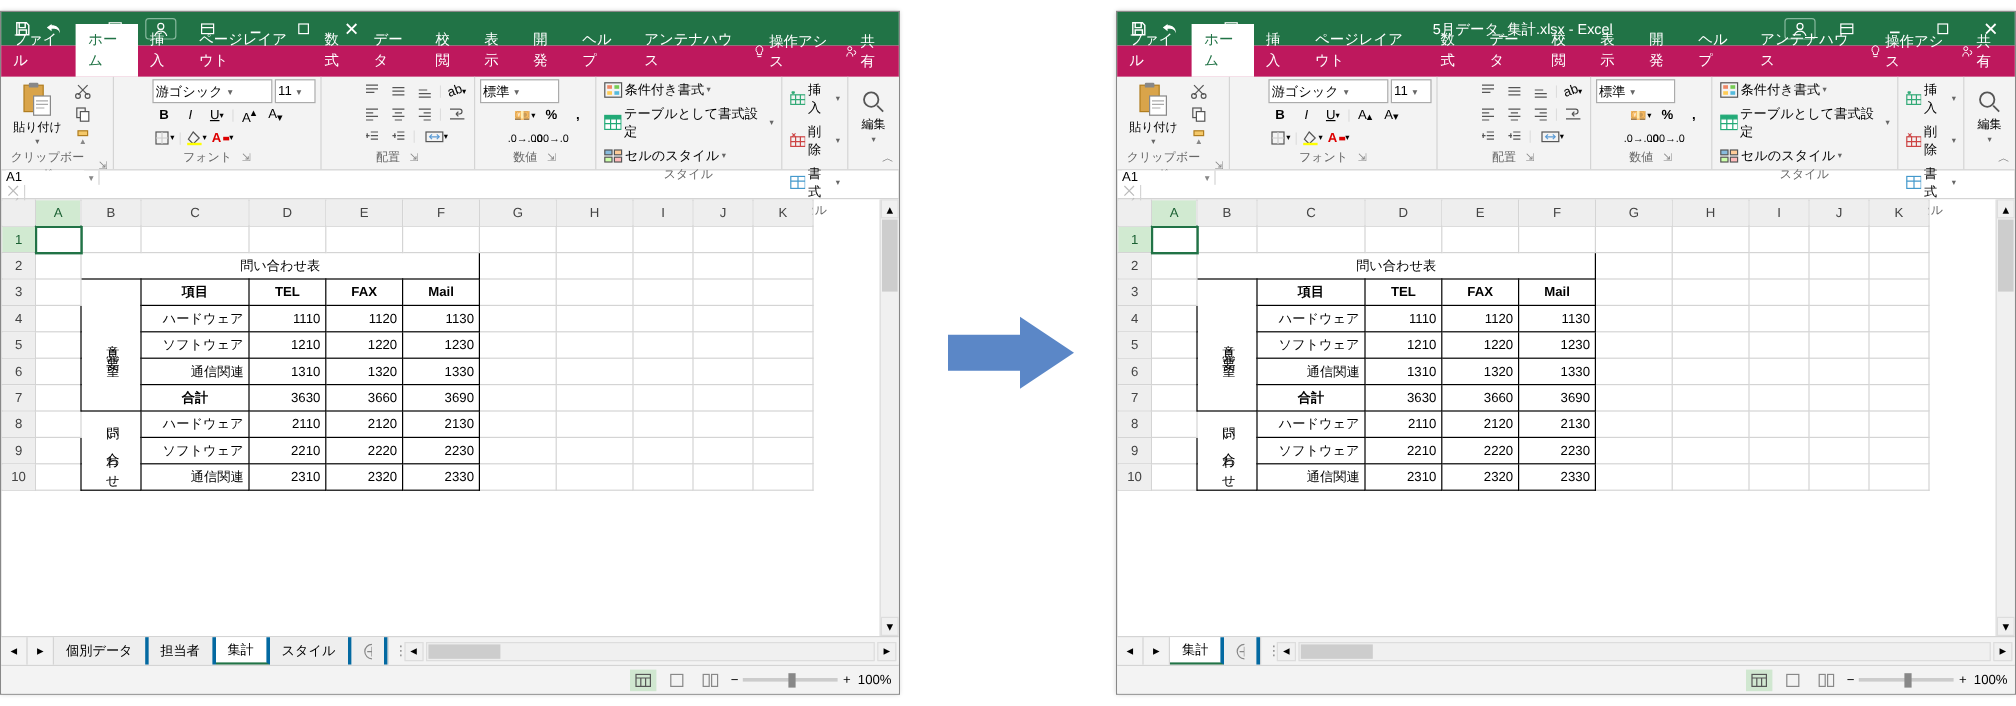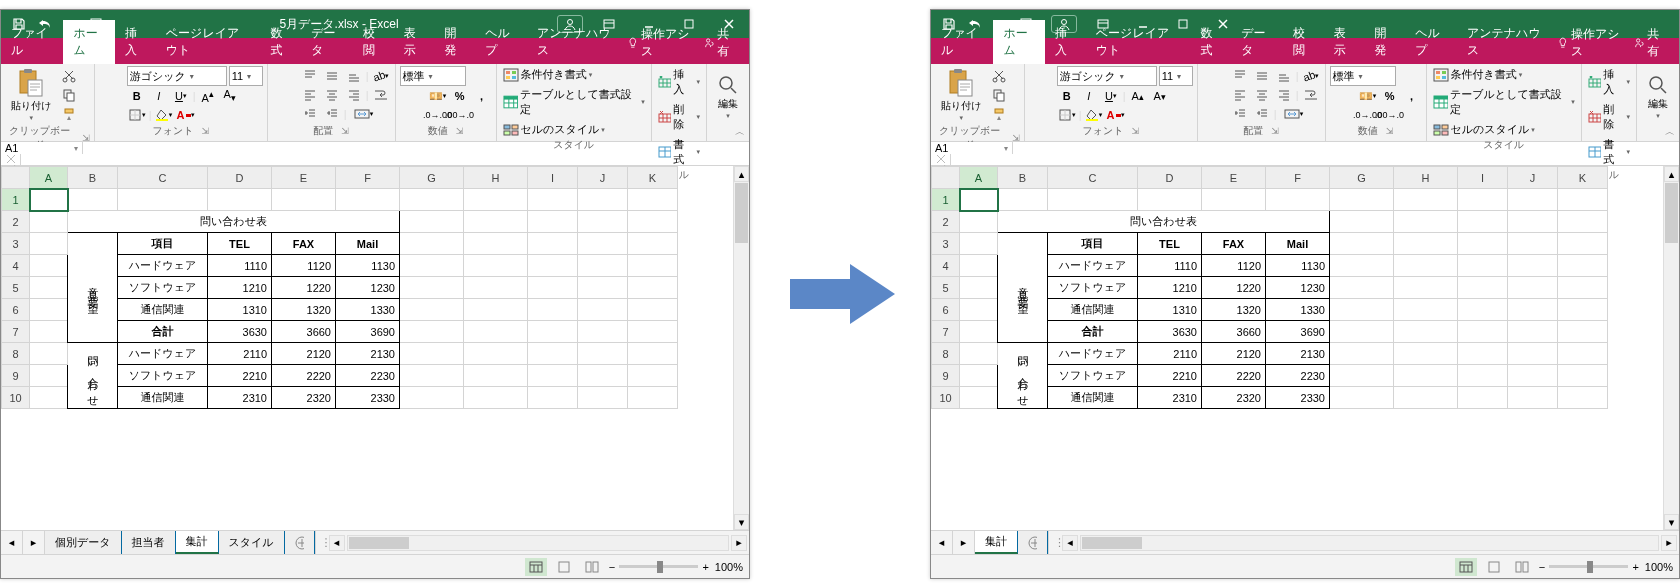--- a/index.html
+++ b/index.html
@@ -111,28 +111,28 @@
 table.sheet th.rowh { width:28px; text-align:center;}
 table.sheet td { background:#fff; }
 .corner { width:28px; height:20px; background:#eee; border:1px solid #d4d4d4;}
 
 td.sel { outline:2px solid #217346; outline-offset:-1px;}
 
 .dtbl-title { background:#c5e0f3; text-align:center; font-weight:normal; border:1px solid #000 !important;}
 .dtbl-h { background:#c5e0f3; text-align:center; border:1px solid #000 !important; font-weight:bold;}
 .dtbl-sh { background:#a6c8e4; text-align:center; border:1px solid #000 !important; font-weight:bold;}
 .dtbl-v { background:#c5e0f3; text-align:center; border:1px solid #000 !important; writing-mode: vertical-rl; letter-spacing:4px;}
-.dtbl-c { border:1px solid #000 !important; padding:0 4px !important; text-align:center;margin-top:44px;}
+.dtbl-c { border:1px solid #000 !important; padding:0 4px !important; text-align:right;margin-top:44px;}
 .dtbl-n { border:1px solid #000 !important; padding:0 4px !important; text-align:right;}
 
 .sheettabs {
   height:24px; border-top:1px solid #d4d4d4; display:flex; align-items:stretch; background:#f3f3f3;
 }
 .sheettabs .navbtn { width:22px; display:flex; align-items:center; justify-content:center; border-right:1px solid #d4d4d4; cursor:pointer;}
-.stab { padding:3px 10px; border-right:1px solid #0369a1; background:#eee; cursor:pointer; display:flex; align-items:center; font-size:11px;}
+.stab { padding:3px 10px; border-right:3px solid #0369a1; background:#eee; cursor:pointer; display:flex; align-items:center; font-size:11px;}
 .stab.active { background:#fff; border-bottom:2px solid #217346; }
 .stab.add { width:30px; justify-content:center;}
 .sheettabs .hscroll { flex:1; display:flex; align-items:center; justify-content:flex-end; padding:0 2px; gap:0;}
 .scrollbar-h { flex:1; height:16px; background:#f0f0f0; border:1px solid #ddd; margin:0 2px; display:flex; align-items:center; position:relative;}
 .scrollbar-h .thumb { position:absolute; left:1px; width:60px; height:12px; background:#cdcdcd;}
 .sbtn { width:16px; height:16px; border:1px solid #ddd; display:flex; align-items:center; justify-content:center; background:#f0f0f0;}
 
 .status {
   height:24px; background:#f3f3f3; border-top:1px solid #d4d4d4; display:flex; align-items:center; justify-content:flex-end; padding:0 6px; gap:6px; font-size:11px;
 }
@@ -178,21 +178,20 @@
           </svg>
       </div>
       <div class="qat-item">
         <svg width="14" height="14" viewBox="0 0 14 14">
             <rect x="1" y="2" width="10" height="8" fill="none" stroke="#fff"></rect>
             <path d="M3 5h6M3 7h6" stroke="#fff"></path>
           </svg>
       </div>
       <span style="font-size:8px;color:#cfe;">▾</span>
     </div>
-    <div class="title">5月データ.xlsx - Excel</div>
     <div class="account">
       <svg width="14" height="12" viewBox="0 0 14 12">
           <circle cx="7" cy="4" r="2.5" fill="none" stroke="#fff"></circle>
           <path d="M2 12c1-3 3-4 5-4s4 1 5 4" fill="none" stroke="#fff"></path>
         </svg>
     </div>
     <div class="wctrls">
       <div class="wbtn">
           <svg width="14" height="12" viewBox="0 0 14 12">
             <rect x="2" y="2" width="10" height="8" stroke="#fff" fill="none"></rect>
@@ -815,20 +814,21 @@
           </svg>
         </div>
       <div class="qat-item">
           <svg width="14" height="14" viewBox="0 0 14 14">
             <rect x="1" y="2" width="10" height="8" fill="none" stroke="#fff"></rect>
             <path d="M3 5h6M3 7h6" stroke="#fff"></path>
           </svg>
         </div>
       <span style="font-size:8px;color:#cfe;">▾</span>
     </div>
+    <div class="title">5月データ_集計.xlsx - Excel</div>
     <div class="account">
         <svg width="14" height="12" viewBox="0 0 14 12">
           <circle cx="7" cy="4" r="2.5" fill="none" stroke="#fff"></circle>
           <path d="M2 12c1-3 3-4 5-4s4 1 5 4" fill="none" stroke="#fff"></path>
         </svg>
       </div>
     <div class="wctrls">
       <div class="wbtn">
           <svg width="14" height="12" viewBox="0 0 14 12">
             <rect x="2" y="2" width="10" height="8" stroke="#fff" fill="none"></rect>

